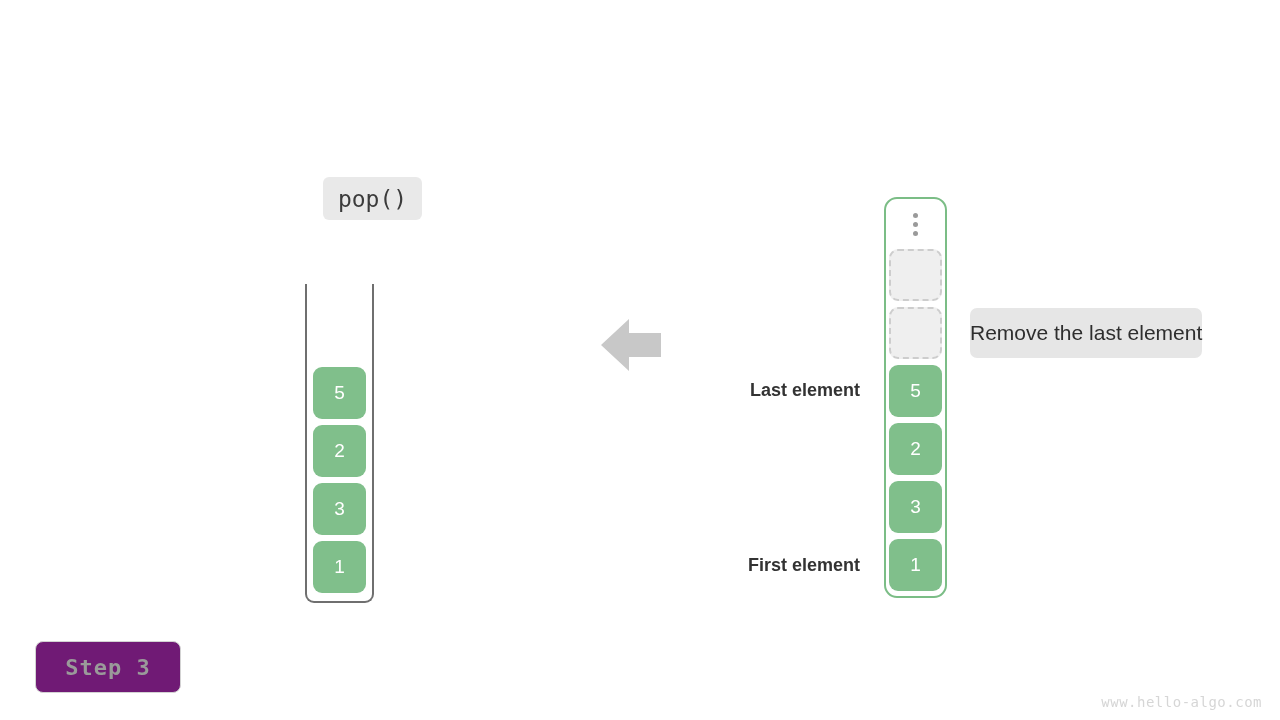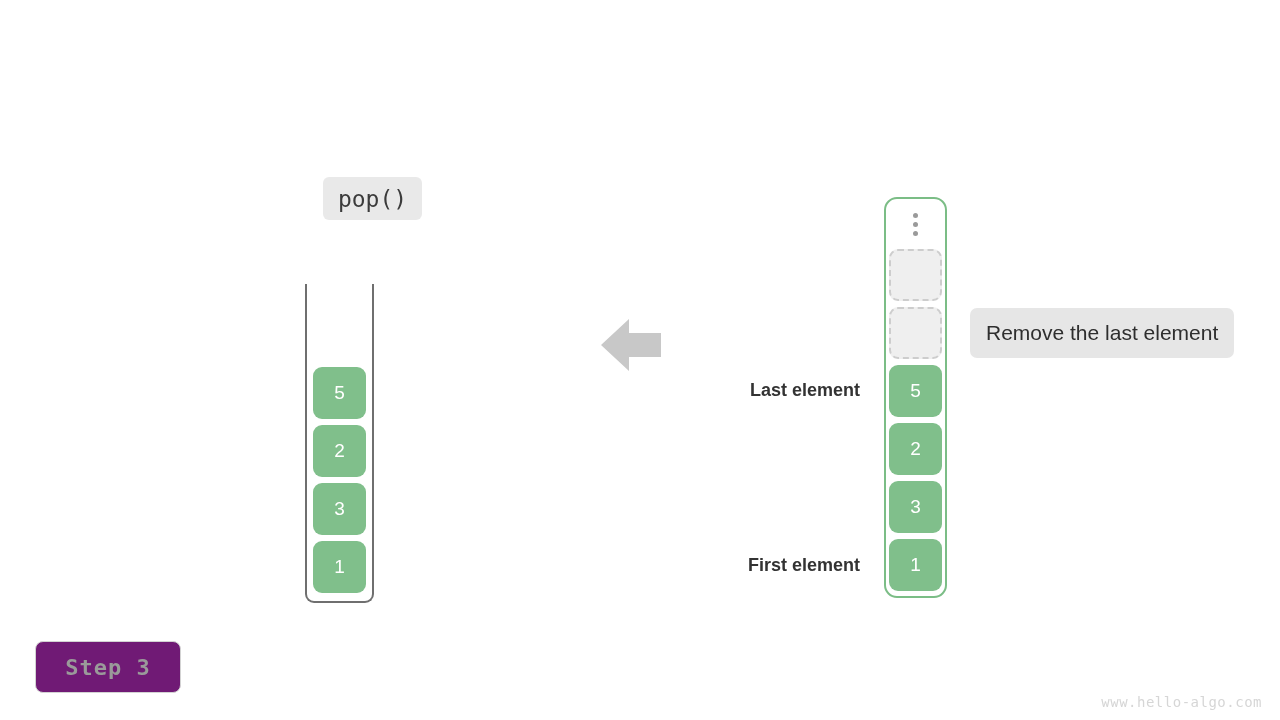--- a/index.html
+++ b/index.html
@@ -171,21 +171,21 @@
   }
   .side-label.last  { top: 380px; }
   .side-label.first { top: 555px; }
 
   
   .tooltip {
     position: absolute;
     left: 970px;
     top: 308px;
     height: 50px;
-    padding: 0 16px;
+    padding: 0 0;
     background: #e6e6e6;
     border-radius: 7px;
     display: flex;
     align-items: center;
     font-size: 21px;
     color: #2e2e2e;
     white-space: nowrap;
   }
 
   

